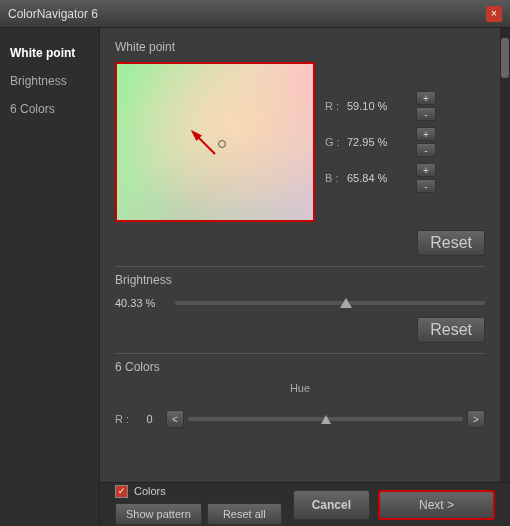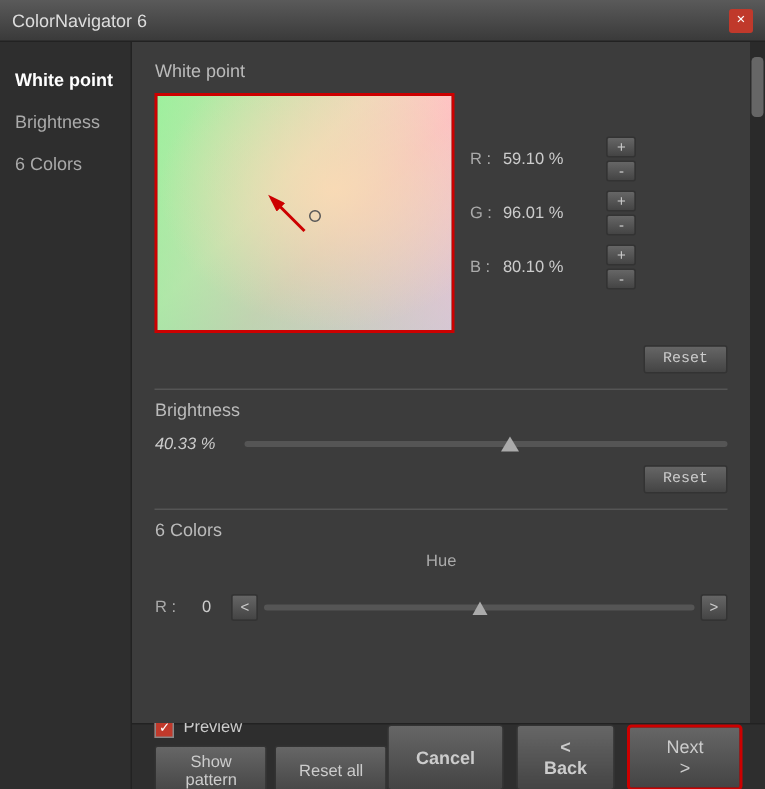--- a/index.html
+++ b/index.html
@@ -148,39 +148,37 @@
     .reset-row {
       display: flex;
       justify-content: flex-end;
       margin-bottom: 10px;
     }
     .reset-btn {
       background: linear-gradient(to bottom, #666, #444);
       border: 1px solid #333;
       color: #ccc;
       padding: 3px 12px;
-      font-size: 10px;
-      cursor: pointer;
-      border-radius: 2px;
-      font-family: Liberation Mono, monospace;
+      font-size: 16px;
+      cursor: pointer;
+      border-radius: 2px;
     }
     .divider {
       height: 1px;
       background: #555;
       margin: 6px 0;
     }
     .brightness-section {
       margin-bottom: 10px;
     }
     .brightness-row {
       display: flex;
       align-items: center;
       gap: 10px;
       margin: 6px 0;
-      font-style: italic;
     }
     .brightness-value {
       width: 50px;
       color: #ccc;
       font-size: 11px;
       flex-shrink: 0;
     }
     .slider-container {
       flex: 1;
       position: relative;
@@ -325,21 +323,21 @@
       font-weight: bold;
     }
     .footer-right {
       display: flex;
       gap: 8px;
     }
     .next-btn {
       background: linear-gradient(to bottom, #666, #444);
       border: 2px solid #cc0000;
       color: #ccc;
-      padding: 6px 24px;
+      padding: 6px 39px;
       font-size: 12px;
       cursor: pointer;
       border-radius: 3px;
     }
     
     .arrow-indicator {
       position: absolute;
       left: 60px;
       top: 55px;
       width: 50px;
@@ -389,30 +387,30 @@
               <span class="rgb-label">R :</span>
               <span class="rgb-value">59.10 %</span>
               <div class="pm-col">
                 <div class="plus-minus-btn">+</div>
                 <div class="plus-minus-btn">-</div>
               </div>
             </div>
 
             <div class="rgb-row">
               <span class="rgb-label">G :</span>
-              <span class="rgb-value">96.01 %</span>
+              <span class="rgb-value">72.95 %</span>
               <div class="pm-col">
                 <div class="plus-minus-btn">+</div>
                 <div class="plus-minus-btn">-</div>
               </div>
             </div>
 
             <div class="rgb-row">
               <span class="rgb-label">B :</span>
-              <span class="rgb-value">80.10 %</span>
+              <span class="rgb-value">65.84 %</span>
               <div class="pm-col">
                 <div class="plus-minus-btn">+</div>
                 <div class="plus-minus-btn">-</div>
               </div>
             </div>
           </div>
         </div>
 
         <div class="reset-row">
           <button class="reset-btn">Reset</button>
@@ -460,28 +458,27 @@
       </div>
     </div>
 
     <div class="footer-bar">
 
       <div style="display:flex; flex-direction:column; gap:5px;">
         <div class="preview-row">
           <div class="checkbox">
             <span class="checkbox-check">✓</span>
           </div>
-          <span class="preview-label">Preview</span>
+          <span class="preview-label">Colors</span>
         </div>
         <div style="display:flex; gap:5px;">
           <button class="action-btn">Show pattern</button>
           <button class="action-btn">Reset all</button>
         </div>
       </div>
 
       <div class="footer-right">
         <button class="footer-btn">Cancel</button>
-        <button class="footer-btn">&lt; Back</button>
         <button class="next-btn">Next &gt;</button>
       </div>
     </div>
   </div>
 </div>
 
 </body></html>

